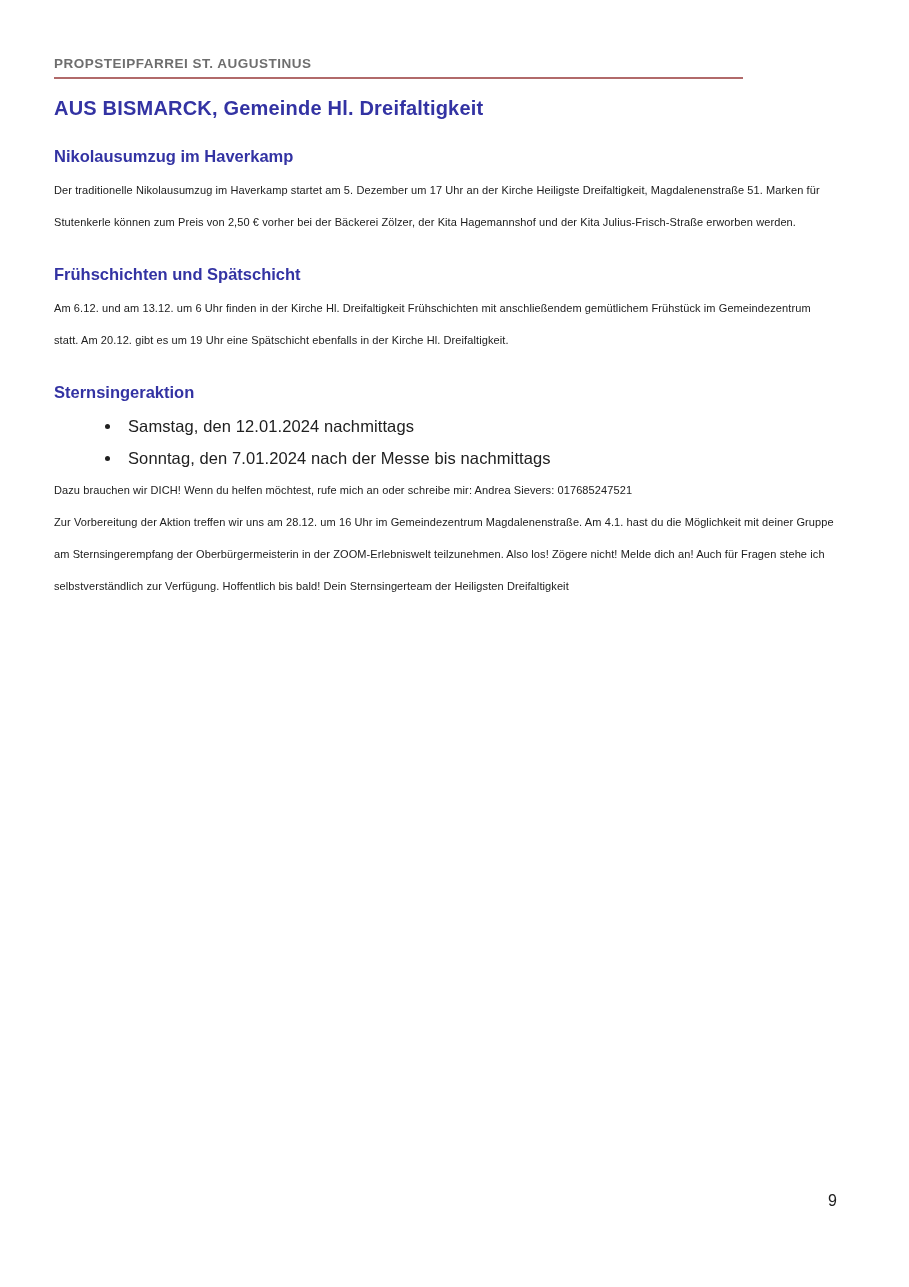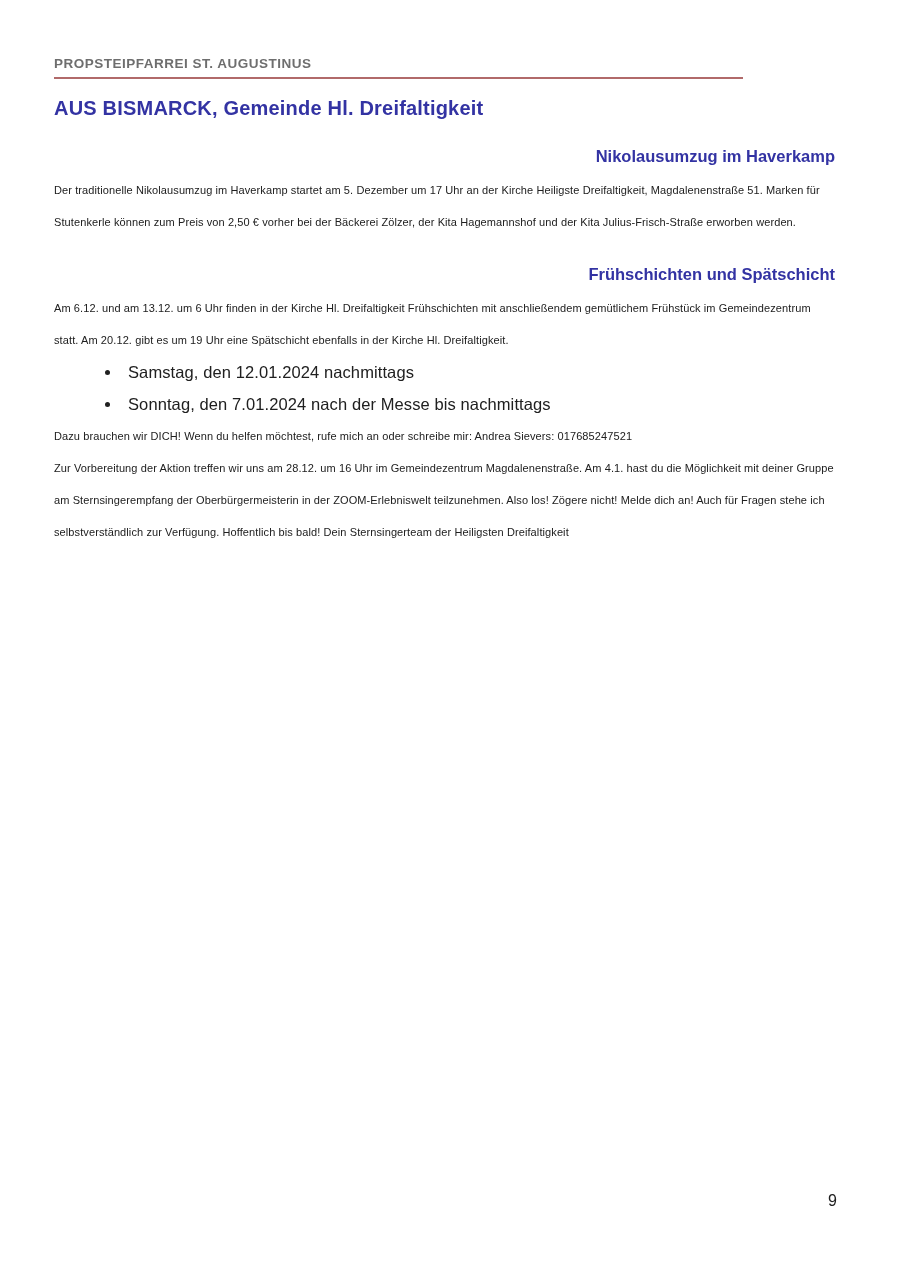--- a/index.html
+++ b/index.html
@@ -40,21 +40,20 @@
     font-weight: bold;
     color: #3333a3;
     letter-spacing: 0.2px;
   }
   .section-heading {
     margin: 25px 0 7px 0;
     font-size: 16.5px;
     font-weight: bold;
     color: #3333a3;
     line-height: 22px;
-    text-align: right;
   }
   .body-par {
     margin: 0;
     font-size: 11px;
     line-height: 32px;
     text-align: left;
     letter-spacing: 0.1px;
   }
   .bullet-list {
     margin: 0;
@@ -96,20 +95,21 @@
     </div>
 
     <h1 class="doc-title">AUS BISMARCK, Gemeinde Hl. Dreifaltigkeit</h1>
 
     <h2 class="section-heading">Nikolausumzug im Haverkamp</h2>
     <p class="body-par">Der traditionelle Nikolausumzug im Haverkamp startet am 5. Dezember um 17 Uhr an der Kirche Heiligste Dreifaltigkeit, Magdalenenstraße 51. Marken für Stutenkerle können zum Preis von 2,50 € vorher bei der Bäckerei Zölzer, der Kita Hagemannshof und der Kita Julius-Frisch-Straße erworben werden.</p>
 
     <h2 class="section-heading">Frühschichten und Spätschicht</h2>
     <p class="body-par">Am 6.12. und am 13.12. um 6 Uhr finden in der Kirche Hl. Dreifaltigkeit Frühschichten mit anschließendem gemütlichem Frühstück im Gemeindezentrum statt. Am 20.12. gibt es um 19 Uhr eine Spätschicht ebenfalls in der Kirche Hl. Dreifaltigkeit.</p>
 
+    <h2 class="section-heading">Sternsingeraktion</h2>
     <ul class="bullet-list">
       <li>Samstag, den 12.01.2024 nachmittags</li>
       <li>Sonntag, den 7.01.2024 nach der Messe bis nachmittags</li>
     </ul>
     <p class="body-par">Dazu brauchen wir DICH! Wenn du helfen möchtest, rufe mich an oder schreibe mir: Andrea Sievers: 017685247521</p>
     <p class="body-par">Zur Vorbereitung der Aktion treffen wir uns am 28.12. um 16 Uhr im Gemeindezentrum Magdalenenstraße. Am 4.1. hast du die Möglichkeit mit deiner Gruppe am Sternsingerempfang der Oberbürgermeisterin in der ZOOM-Erlebniswelt teilzunehmen. Also los! Zögere nicht! Melde dich an! Auch für Fragen stehe ich selbstverständlich zur Verfügung. Hoffentlich bis bald! Dein Sternsingerteam der Heiligsten Dreifaltigkeit</p>
 
 
 
   </div>

